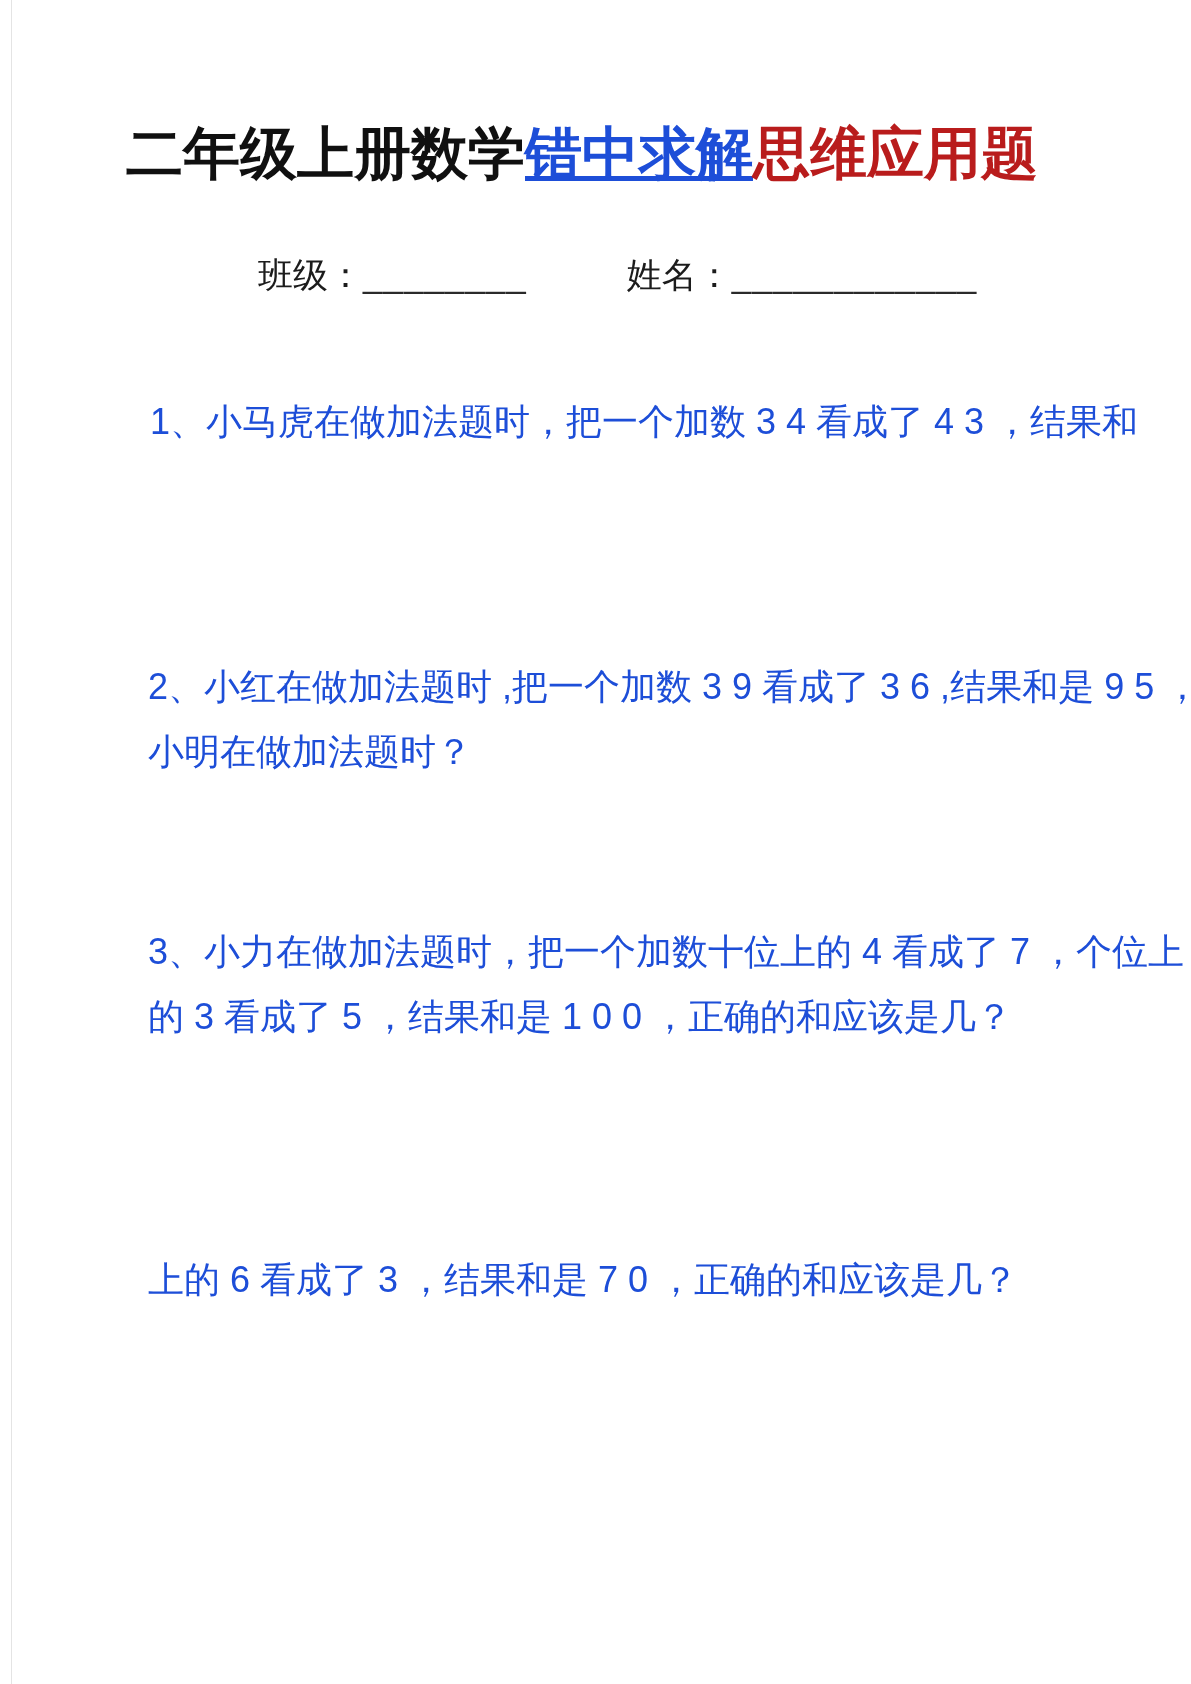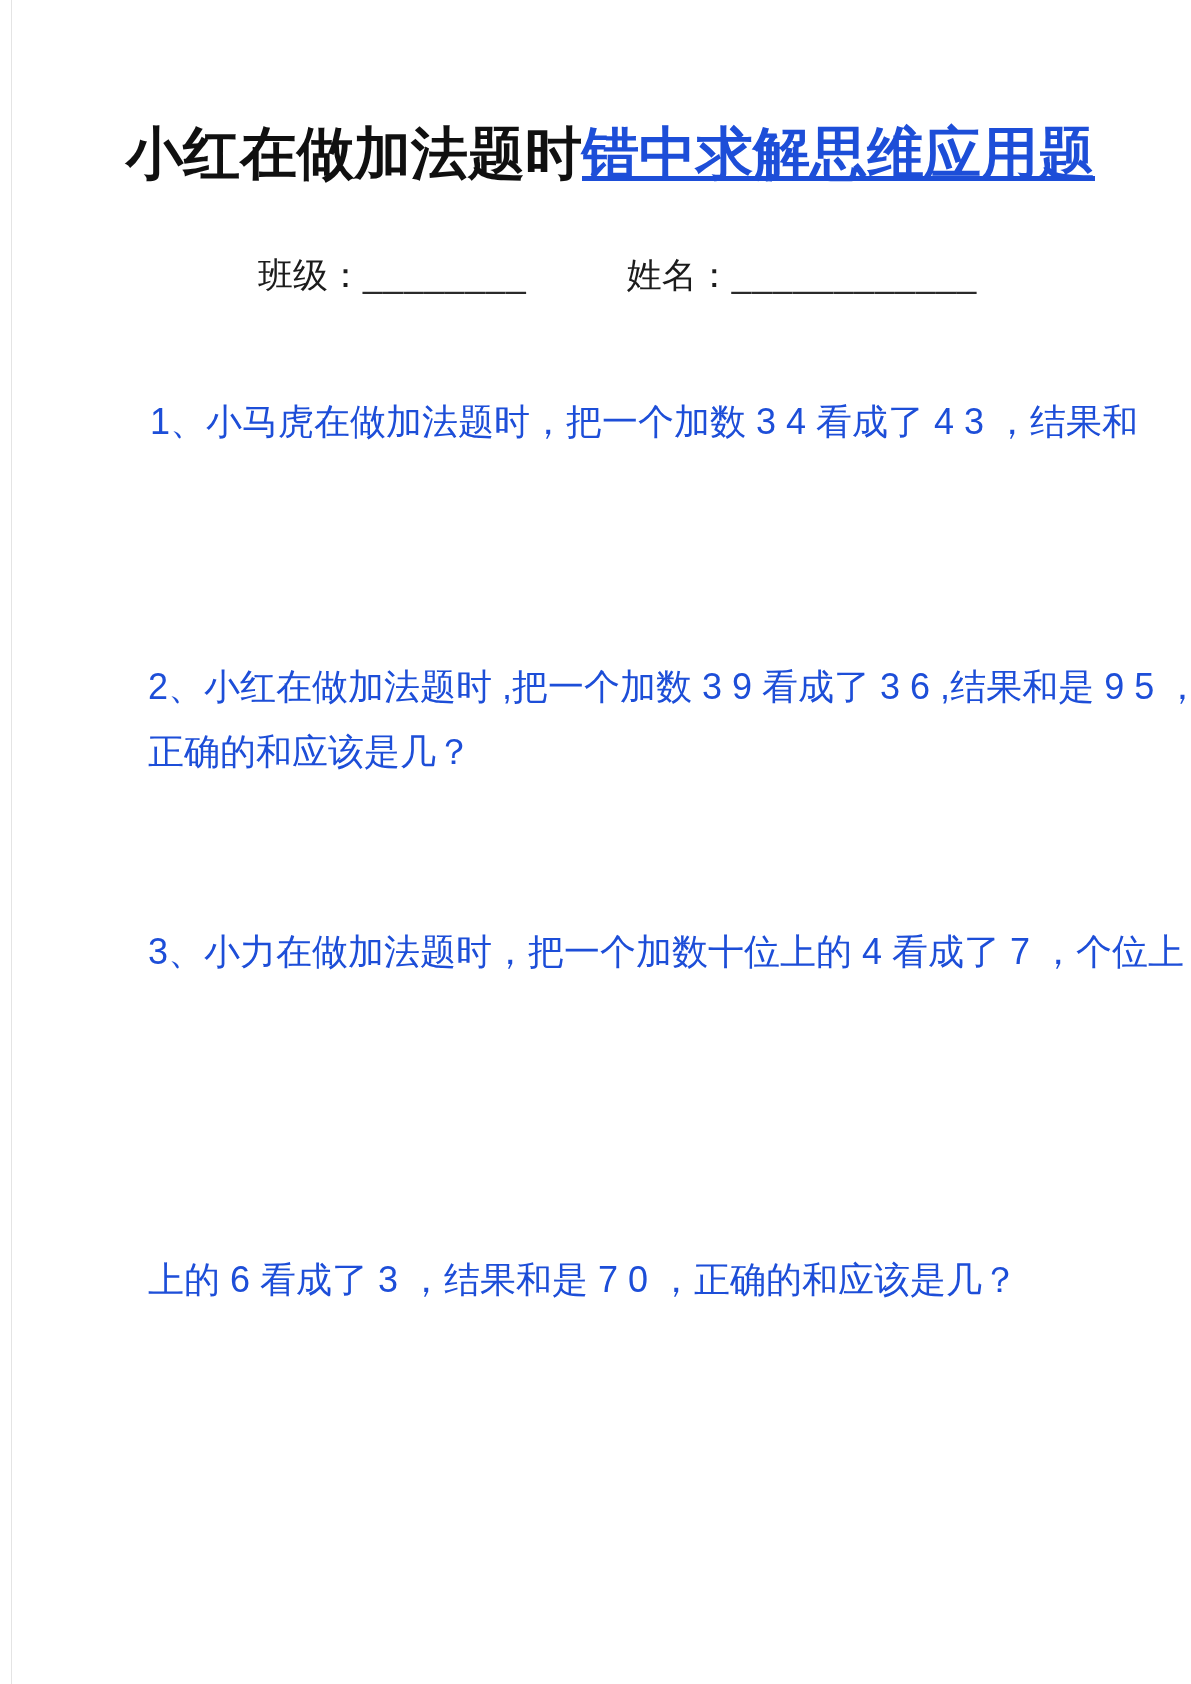--- a/index.html
+++ b/index.html
@@ -67,29 +67,30 @@
   .q4l2 { left: 148px; top: 1258px; }
 </style>
 </head>
 <body>
 
 <div class="page">
 
   <div class="edge-line"></div>
 
   <h1 class="title" style="margin:0;">
-    <span>小红在做加法题时</span><span style="color: #1d4ed8; text-decoration: underline;">错中求解</span><span style="color: #1d4ed8; text-decoration: underline;">思维应用题</span>
+    <span>二年级上册数学</span><span style="color: #1d4ed8; text-decoration: underline;">错中求解</span><span style="color: #b91c1c;">思维应用题</span>
   </h1>
 
   <div class="hdr">
     <span>班级：</span><span class="blank">________</span><span class="gap"></span><span>姓名：</span><span class="blank">____________</span>
   </div>
 
   <div class="prob-line q1l1">1、小马虎在做加法题时，把一个加数 3 4 看成了 4 3 ，结果和</div>
 
   <div class="prob-line q2l1">2、小红在做加法题时 ,把一个加数 3 9 看成了 3 6  ,结果和是 9 5 ，</div>
-  <div class="prob-line q2l2">正确的和应该是几？</div>
+  <div class="prob-line q2l2">小明在做加法题时？</div>
 
   <div class="prob-line q3l1">3、小力在做加法题时，把一个加数十位上的 4 看成了 7 ，个位上</div>
+  <div class="prob-line q3l2">的 3 看成了 5 ，结果和是 1 0 0 ，正确的和应该是几？</div>
 
   <div class="prob-line q4l2">上的 6 看成了 3 ，结果和是 7 0 ，正确的和应该是几？</div>
 
 </div>
 
 </body></html>

